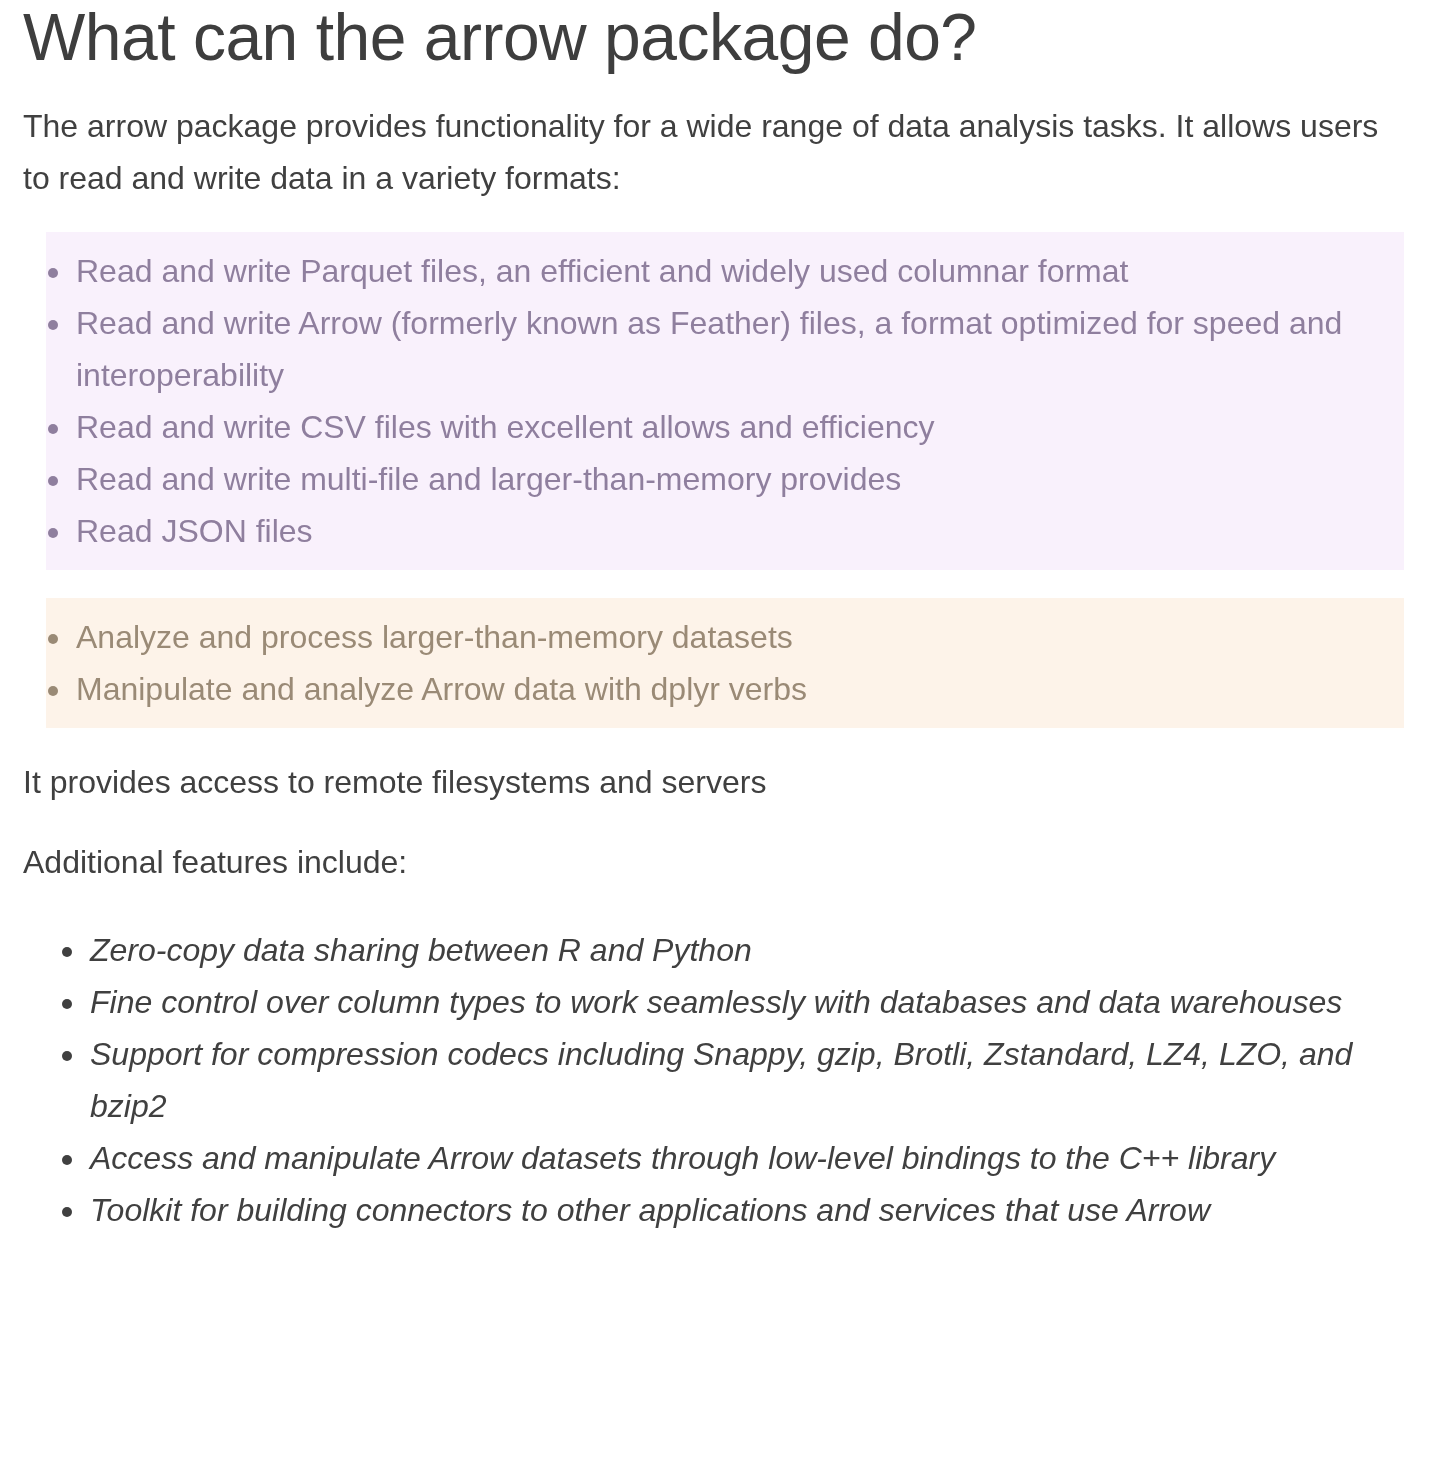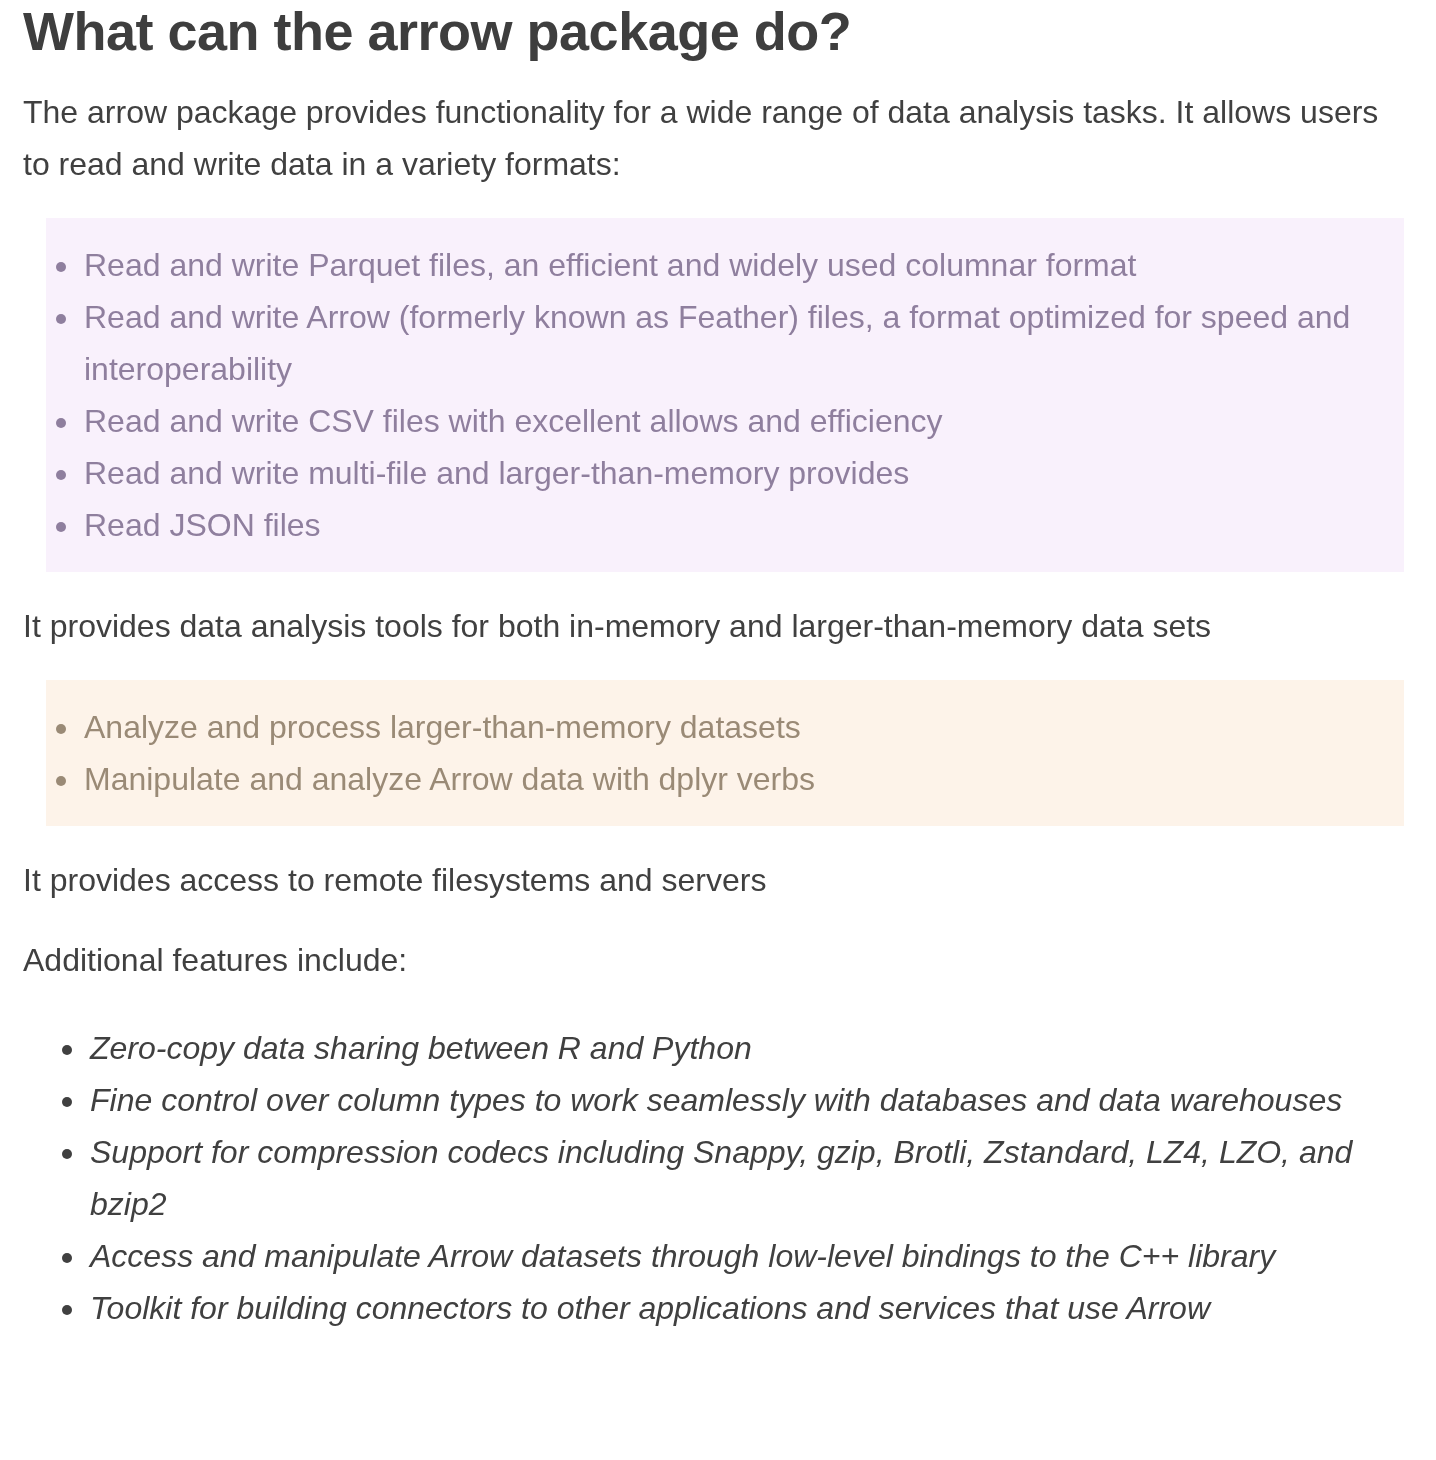--- a/index.html
+++ b/index.html
@@ -23,39 +23,39 @@
     width: 1436px;
     min-height: 1460px;
     font-family: "Liberation Sans", "DejaVu Sans", sans-serif;
     color: var(--body-text);
     overflow: hidden;
   }
   .page {
     padding: 0 26px 40px 23px;
   }
   h1.page-title {
-    font-size: 54px;
-    font-weight: 700;
+    font-size: 66px;
+    font-weight: 400;
     line-height: 1.15;
     letter-spacing: -0.5px;
     color: var(--heading-text);
     margin: 0 0 24px 0;
   }
   p.para {
     font-size: 32px;
     line-height: 52px;
     margin: 0 0 28px 0;
     color: var(--body-text);
   }
   .callout {
     margin: 0 6px 28px 23px;
     padding: 5px 0;
   }
   .callout ul {
-    margin: 16px;
+    margin: 8px;
     padding: 0 30px 0 20px;
     list-style: disc outside;
   }
   .callout li {
     font-size: 32px;
     line-height: 52px;
     padding-left: 2px;
   }
   .callout-purple { background: var(--callout-purple-bg); }
   .callout-purple li { color: var(--callout-purple-text); }
@@ -88,21 +88,20 @@
   <div class="callout callout-purple">
     <ul>
       <li>Read and write Parquet files, an efficient and widely used columnar format</li>
       <li>Read and write Arrow (formerly known as Feather) files, a format optimized for speed and interoperability</li>
       <li>Read and write CSV files with excellent allows and efficiency</li>
       <li>Read and write multi-file and larger-than-memory provides</li>
       <li>Read JSON files</li>
     </ul>
   </div>
 
-  <p class="para">It provides data analysis tools for both in-memory and larger-than-memory data sets</p>
 
   <div class="callout callout-orange">
     <ul>
       <li>Analyze and process larger-than-memory datasets</li>
       <li>Manipulate and analyze Arrow data with dplyr verbs</li>
     </ul>
   </div>
 
   <p class="para">It provides access to remote filesystems and servers</p>
 

